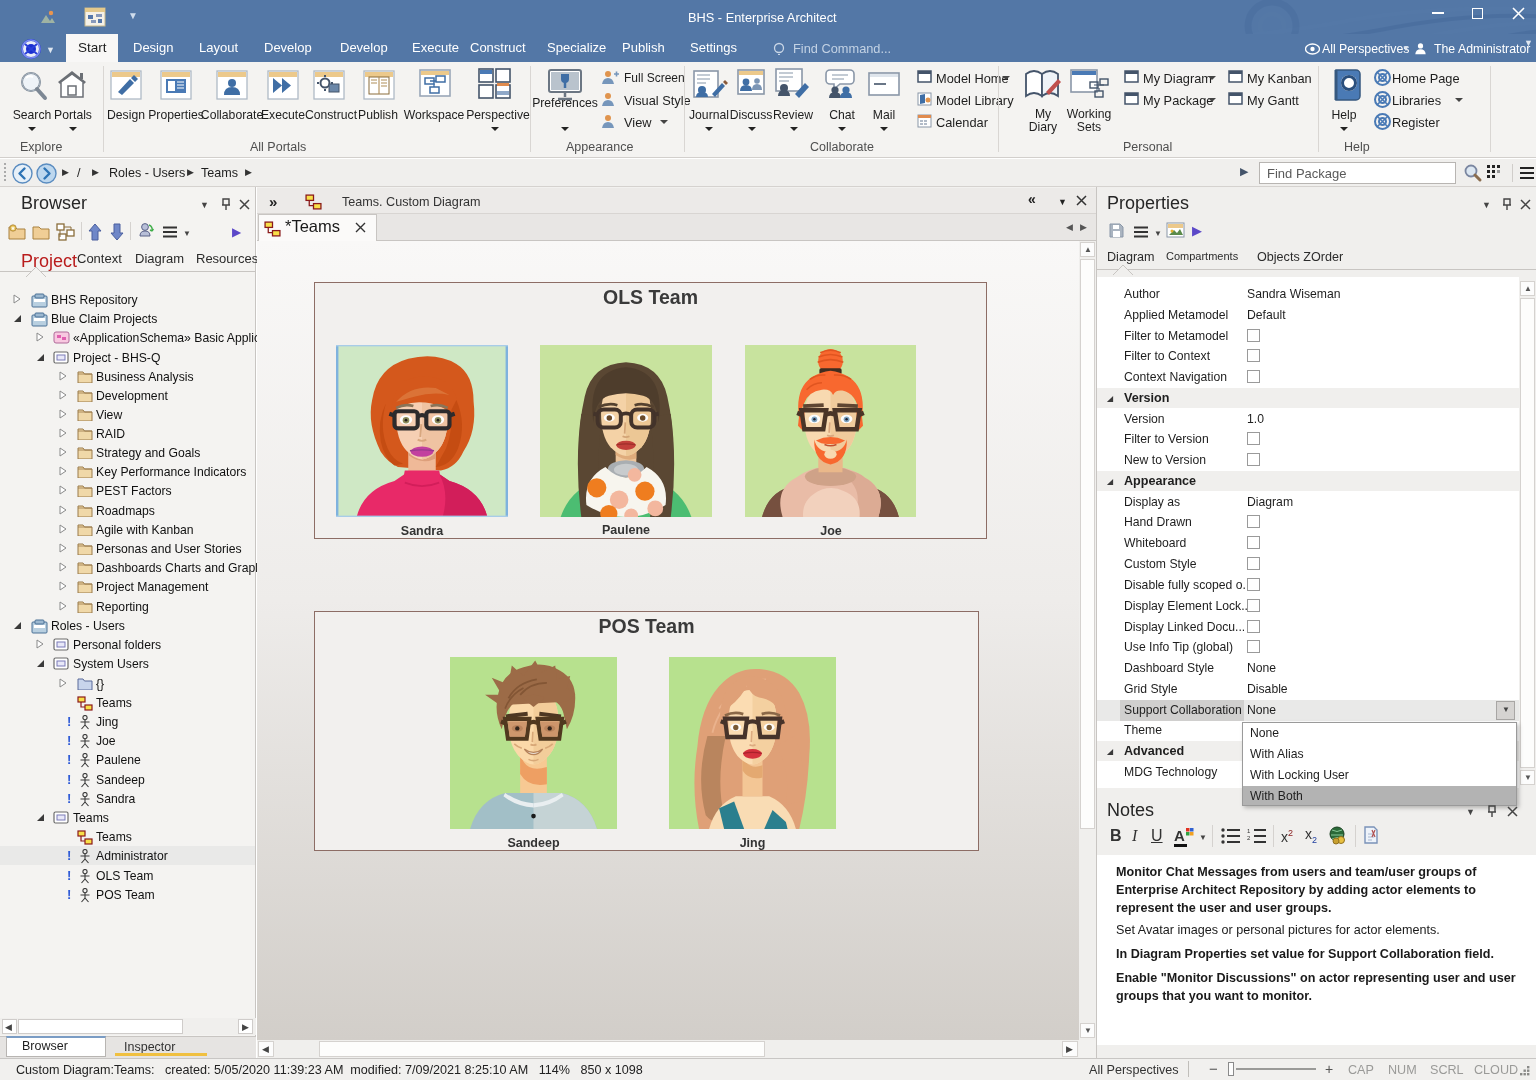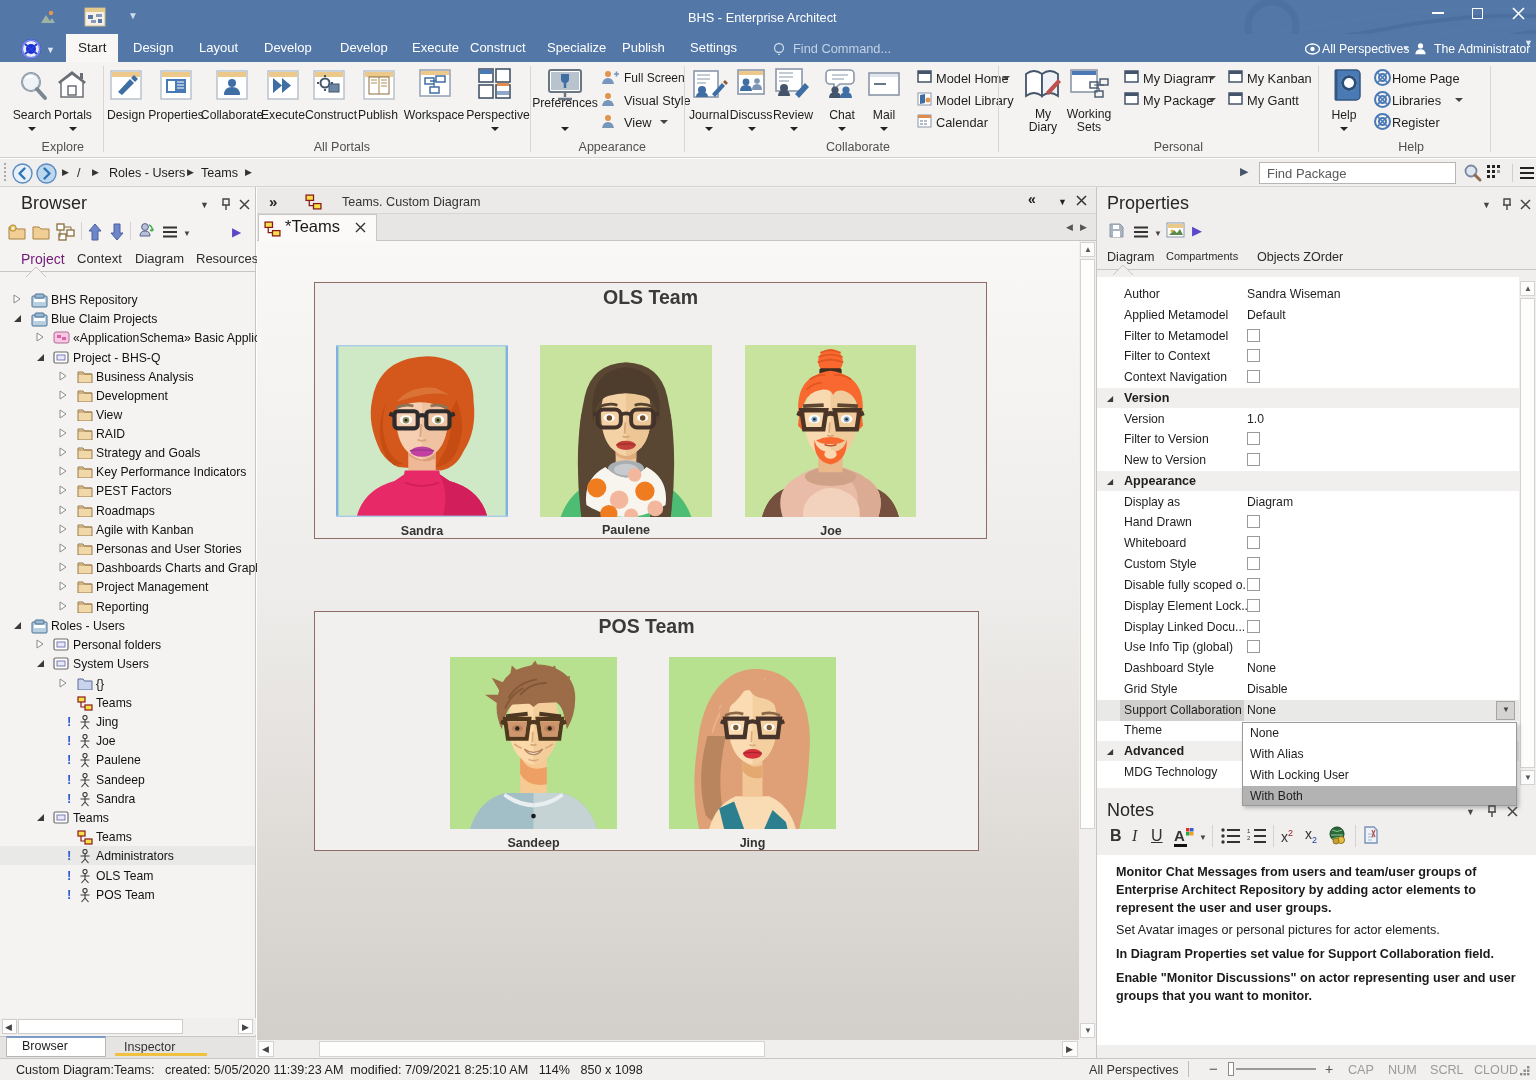--- a/index.html
+++ b/index.html
@@ -1,21 +1,21 @@
 <!DOCTYPE html>
 <html><head><meta charset="utf-8">
 <style>
 *{margin:0;padding:0;box-sizing:border-box}
 html,body{width:1536px;height:1080px;overflow:hidden}
 body{font-family:"Liberation Sans",sans-serif;font-size:12.5px;color:#1e1e1e;position:relative;background:#fff}
 .a{position:absolute}
 .nw{white-space:nowrap}
 .cb{position:absolute;width:13px;height:13px;background:#fff;border:1px solid #9a9a9a}
 .sep{position:absolute;width:1px;background:#d9d6d3}
-.grpl{position:absolute;color:#4f4f4f;font-size:12.5px;text-align:right}
+.grpl{position:absolute;color:#4f4f4f;font-size:12.5px;text-align:left}
 .rlab{position:absolute;font-size:12.2px;color:#1e1e1e;text-align:center}
 .dn{position:absolute;width:0;height:0;border-left:4px solid transparent;border-right:4px solid transparent;border-top:4px solid #222}
 .tabtxt{color:#fff;font-size:13px}
 .tre{position:absolute;font-size:12.2px;color:#111;white-space:nowrap}
 .bang{position:absolute;color:#2f5bd7;font-weight:bold;font-size:13px}
 </style></head>
 <body>
 
 <div class="a" style="left:0;top:0;width:1536px;height:34px;background:#5377a6"></div>
 <svg class="a" style="left:850/0;top:0" width="0" height="0"></svg>
@@ -424,21 +424,21 @@
     <path d="M3,14 Q3,9 8,9 Q13,9 13,14 Z" fill="#b8bfd8" stroke="#5a6288"></path>
     <path d="M12,3 a5,5 0 0 1 3,6" fill="none" stroke="#3fae49" stroke-width="1.6"></path>
     <path d="M15,9 l1.5,-2 M15,9 l-2,-1" stroke="#3fae49" stroke-width="1.4"></path>
   </svg>
 <svg class="a" style="left:162px;top:226px" width="16" height="12" viewBox="0 0 16 12">
     <path d="M1,1.5 h14 M1,6 h14 M1,10.5 h14" stroke="#333" stroke-width="1.8"></path>
   </svg>
 <div class="a" style="left:183px;top:229px;font-size:8px;color:#444">▼</div>
 <div class="a" style="left:232px;top:225px;font-size:12px;color:#5b48c8">▶</div>
 
-<div class="a nw" style="left:21px;top:251px;font-size:14px;color:#701a75">Project</div>
+<div class="a nw" style="left:21px;top:251px;font-size:18px;color:#b91c1c">Project</div>
 <div class="a nw" style="left:77px;top:251px;font-size:13px;color:#2b2b2b">Context</div>
 <div class="a nw" style="left:135px;top:251px;font-size:13px;color:#2b2b2b">Diagram</div>
 <div class="a nw" style="left:196px;top:251px;font-size:13px;color:#2b2b2b">Resources</div>
 <div class="a" style="left:0;top:271px;width:256px;height:1px;background:#c8c5c2"></div>
 <svg class="a" style="left:26px;top:266px" width="24" height="12" viewBox="0 0 24 12">
     <path d="M0,11 L10,1 L20,11" fill="#f4f3f1" stroke="#c8c5c2"></path>
     <rect x="0" y="11" width="24" height="2" fill="#f4f3f1"></rect>
   </svg>
 
 <div class="a" style="left:0;top:278px;width:255px;height:740px;background:#f4f3f1"></div>
@@ -663,21 +663,21 @@
     <rect x="8" y="9" width="7" height="5" fill="#f8e048" stroke="#8a1a1a" stroke-width="1.2"></rect>
     <path d="M4,6 v5 h4" fill="none" stroke="#8a1a1a" stroke-width="1.2"></path>
   </svg>
 <div class="tre" style="left:96px;top:830px">Teams</div>
 <div class="a" style="left:0;top:846px;width:255px;height:19px;background:#e9e9e8"></div>
 <div class="bang" style="left:67px;top:848px">!</div>
 <svg class="a" style="left:79px;top:849px" width="12" height="15" viewBox="0 0 12 15">
     <circle cx="6" cy="2.6" r="2.1" fill="none" stroke="#3a3a3a" stroke-width="1.1"></circle>
     <path d="M6,5 V10 M1.5,7 H10.5 M6,10 L2.5,14 M6,10 L9.5,14" fill="none" stroke="#3a3a3a" stroke-width="1.1"></path>
   </svg>
-<div class="tre" style="left:96px;top:849px">Administrators</div>
+<div class="tre" style="left:96px;top:849px">Administrator</div>
 <div class="bang" style="left:67px;top:868px">!</div>
 <svg class="a" style="left:79px;top:869px" width="12" height="15" viewBox="0 0 12 15">
     <circle cx="6" cy="2.6" r="2.1" fill="none" stroke="#3a3a3a" stroke-width="1.1"></circle>
     <path d="M6,5 V10 M1.5,7 H10.5 M6,10 L2.5,14 M6,10 L9.5,14" fill="none" stroke="#3a3a3a" stroke-width="1.1"></path>
   </svg>
 <div class="tre" style="left:96px;top:869px">OLS Team</div>
 <div class="bang" style="left:67px;top:887px">!</div>
 <svg class="a" style="left:79px;top:888px" width="12" height="15" viewBox="0 0 12 15">
     <circle cx="6" cy="2.6" r="2.1" fill="none" stroke="#3a3a3a" stroke-width="1.1"></circle>
     <path d="M6,5 V10 M1.5,7 H10.5 M6,10 L2.5,14 M6,10 L9.5,14" fill="none" stroke="#3a3a3a" stroke-width="1.1"></path>

